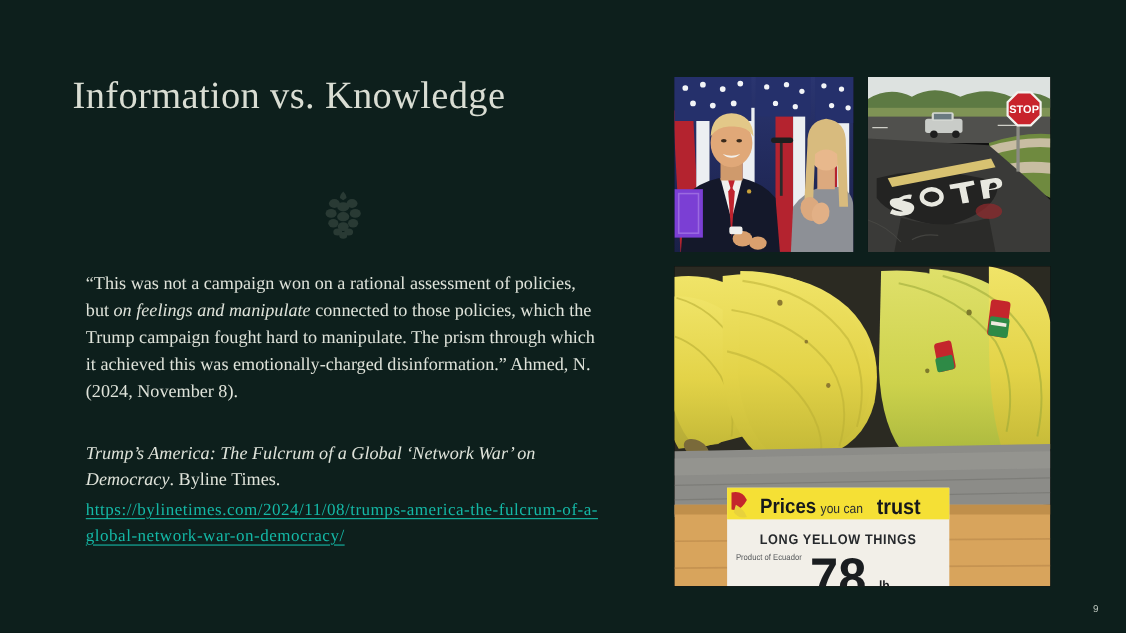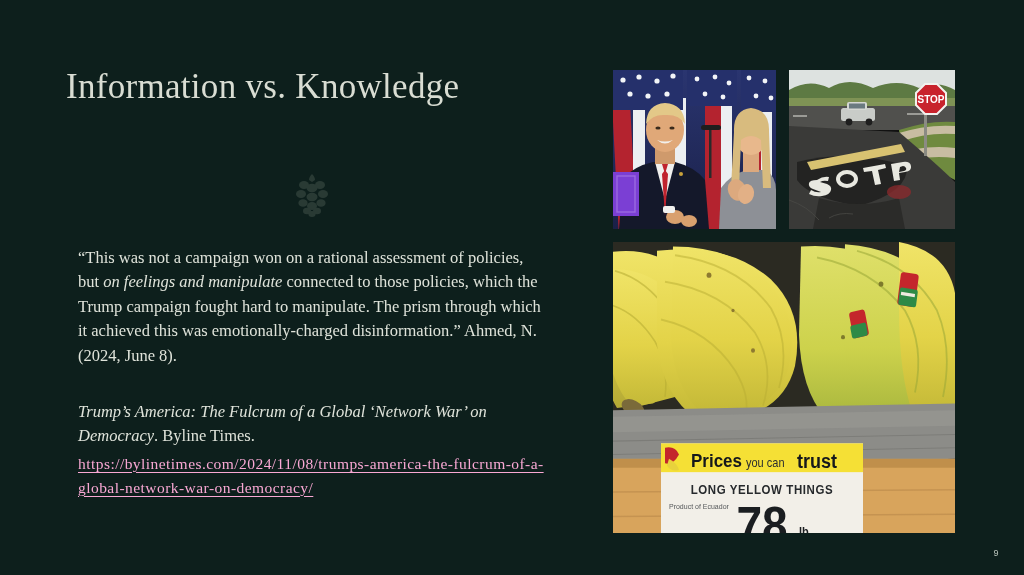--- a/index.html
+++ b/index.html
@@ -62,21 +62,21 @@
     color: #dfe3da;
     font-family: "Liberation Serif", serif;
     font-size: 16.5px;
     line-height: 24.4px;
   }
   .cite-title { font-style: italic; }
 
   .link {
     display: block;
     margin-top: 3px;
-    color: #f9a8d4;
+    color: #14b8a6;
     text-decoration: underline;
     text-underline-offset: 3px;
     font-size: 15.5px;
     line-height: 24px;
     letter-spacing: 0.45px;
     word-break: break-all;
     cursor: pointer;
   }
 
   
@@ -125,21 +125,21 @@
         <ellipse cx="31" cy="31" rx="4.6" ry="3.8"></ellipse>
         <ellipse cx="22" cy="34" rx="5" ry="4"></ellipse>
         <ellipse cx="17" cy="39" rx="4" ry="3.2"></ellipse>
         <ellipse cx="27" cy="39" rx="4" ry="3.2"></ellipse>
         <ellipse cx="22" cy="42" rx="3.6" ry="3"></ellipse>
       </g>
     </svg>
   </div>
 
   <div class="quote-block">
-    <span>“This was not a campaign won on a rational assessment of policies, but </span><em>on feelings and manipulate</em><span> connected to those policies, which the Trump campaign fought hard to manipulate. The prism through which it achieved this was emotionally-charged disinformation.” Ahmed, N. (2024, June 8).</span>
+    <span>“This was not a campaign won on a rational assessment of policies, but </span><em>on feelings and manipulate</em><span> connected to those policies, which the Trump campaign fought hard to manipulate. The prism through which it achieved this was emotionally-charged disinformation.” Ahmed, N. (2024, November 8).</span>
   </div>
 
   <div class="citation-block">
     <span class="cite-title">Trump’s America: The Fulcrum of a Global ‘Network War’ on Democracy</span><span>. Byline Times.</span>
     <a class="link" href="#">https://bylinetimes.com/2024/11/08/trumps-america-the-fulcrum-of-a-global-network-war-on-democracy/</a>
   </div>
 
   <div class="photo photo-trump">
     <svg viewBox="0 0 163 159" preserveAspectRatio="none" aria-hidden="true">
       <defs>

